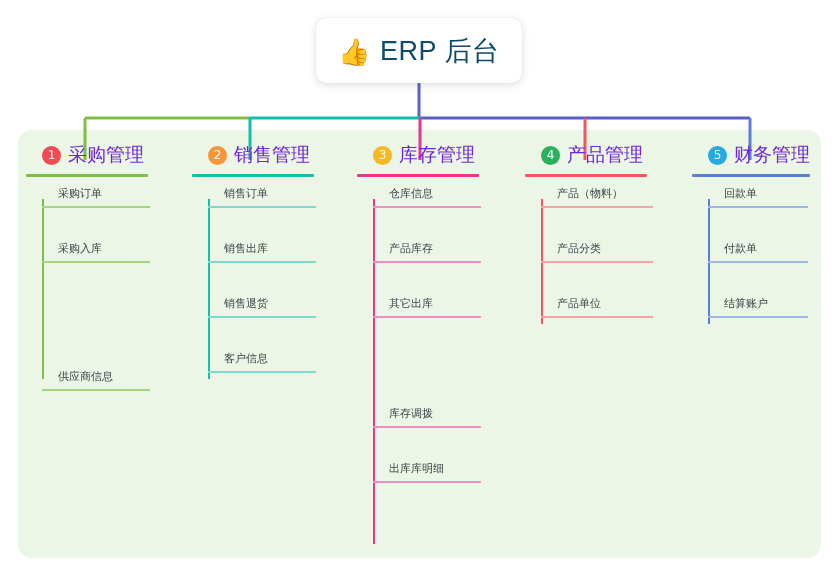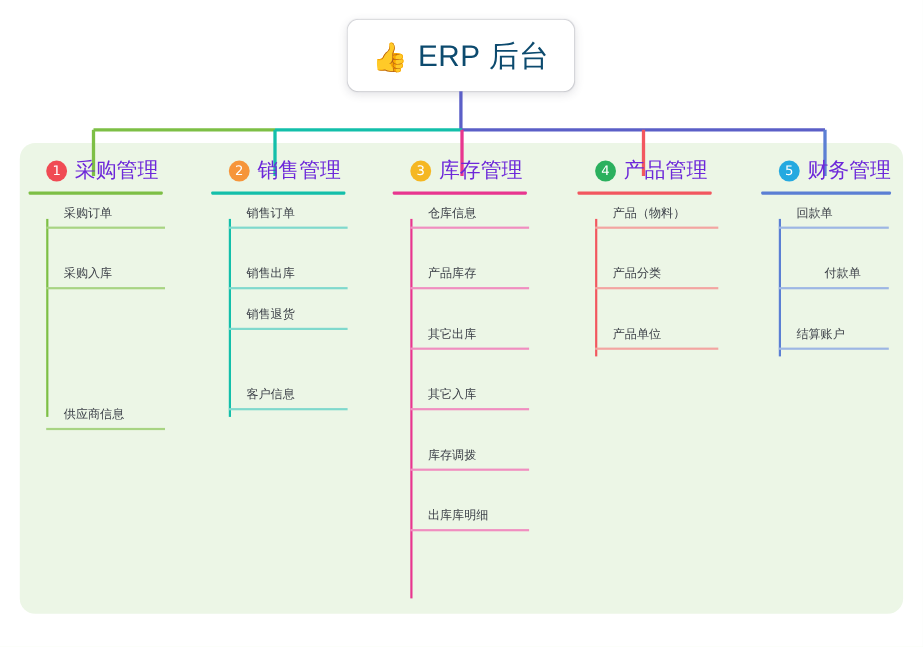--- a/index.html
+++ b/index.html
@@ -179,21 +179,21 @@
         <div class="head-rule" style="background: rgb(19, 191, 170); width: 122px;"></div>
         <div class="spine" style="background: rgb(19, 191, 170); left: 16px; height: 180px;"></div>
         <div class="leaf" style="top: 44px;">
           <div class="leaf-label">销售订单</div>
           <div class="leaf-rule" style="background: rgb(127, 217, 205); width: 108px;"></div>
         </div>
         <div class="leaf" style="top: 99px;">
           <div class="leaf-label">销售出库</div>
           <div class="leaf-rule" style="background: rgb(127, 217, 205); width: 108px;"></div>
         </div>
-        <div class="leaf" style="top: 136px;">
+        <div class="leaf" style="top: 154px;">
           <div class="leaf-label">销售退货</div>
           <div class="leaf-rule" style="background: rgb(127, 217, 205); width: 108px;"></div>
         </div>
         <div class="leaf" style="top: 209px;">
           <div class="leaf-label">客户信息</div>
           <div class="leaf-rule" style="background: rgb(127, 217, 205); width: 108px;"></div>
         </div>
       </div>
       <div class="column" style="left: 357px;">
         <div class="col-head">
@@ -207,24 +207,20 @@
           <div class="leaf-rule" style="background: rgb(240, 142, 192); width: 108px;"></div>
         </div>
         <div class="leaf" style="top: 99px;">
           <div class="leaf-label">产品库存</div>
           <div class="leaf-rule" style="background: rgb(240, 142, 192); width: 108px;"></div>
         </div>
         <div class="leaf" style="top: 154px;">
           <div class="leaf-label">其它出库</div>
           <div class="leaf-rule" style="background: rgb(240, 142, 192); width: 108px;"></div>
         </div>
-        <div class="leaf" style="top: 209px;">
-          <div class="leaf-label">其它入库</div>
-          <div class="leaf-rule" style="background: rgb(240, 142, 192); width: 108px;"></div>
-        </div>
         <div class="leaf" style="top: 264px;">
           <div class="leaf-label">库存调拨</div>
           <div class="leaf-rule" style="background: rgb(240, 142, 192); width: 108px;"></div>
         </div>
         <div class="leaf" style="top: 319px;">
           <div class="leaf-label">出库库明细</div>
           <div class="leaf-rule" style="background: rgb(240, 142, 192); width: 108px;"></div>
         </div>
       </div>
       <div class="column" style="left: 525px;">
@@ -251,21 +247,21 @@
         <div class="col-head">
           <span class="badge" style="background: rgb(37, 169, 224);">5</span>
           <span class="col-title">财务管理</span>
         </div>
         <div class="head-rule" style="background: rgb(91, 127, 212); width: 118px;"></div>
         <div class="spine" style="background: rgb(91, 127, 212); left: 16px; height: 125px;"></div>
         <div class="leaf" style="top: 44px;">
           <div class="leaf-label">回款单</div>
           <div class="leaf-rule" style="background: rgb(157, 182, 228); width: 100px;"></div>
         </div>
-        <div class="leaf" style="top: 99px; text-align: center;">
+        <div class="leaf" style="top: 99px;">
           <div class="leaf-label">付款单</div>
           <div class="leaf-rule" style="background: rgb(157, 182, 228); width: 100px;"></div>
         </div>
         <div class="leaf" style="top: 154px;">
           <div class="leaf-label">结算账户</div>
           <div class="leaf-rule" style="background: rgb(157, 182, 228); width: 100px;"></div>
         </div>
       </div>
     </div>
 

